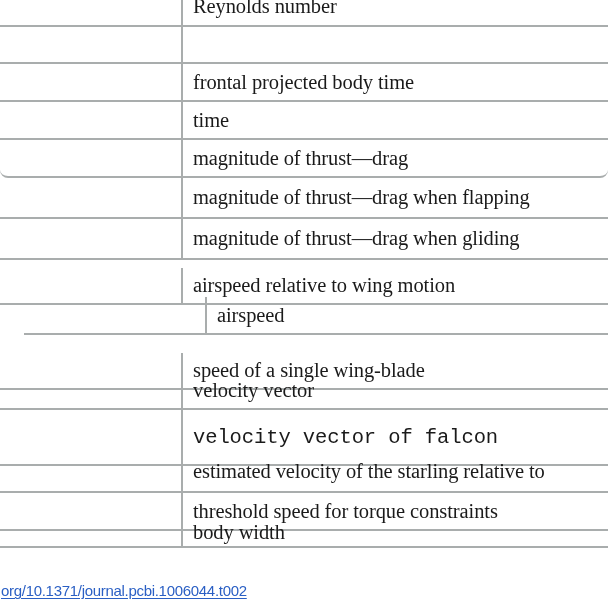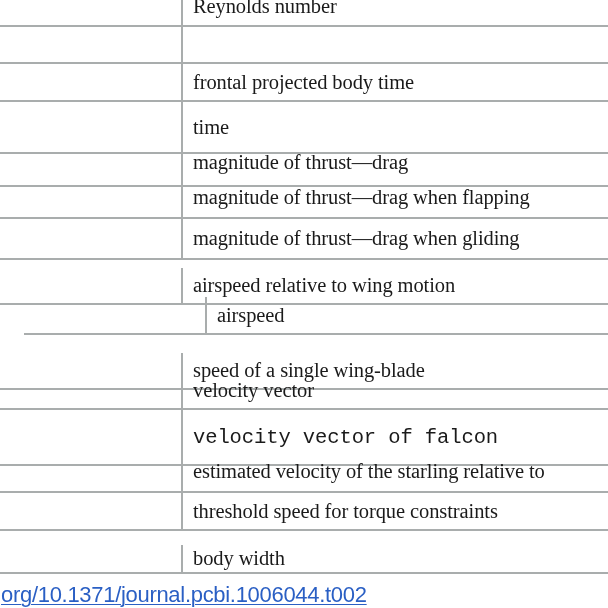--- a/index.html
+++ b/index.html
@@ -48,21 +48,21 @@
       font-size: 20.5px;
       white-space: nowrap;
       overflow: hidden;
       letter-spacing: -0.1px;
     }
     .footer-link {
       position: absolute;
       left: 1px;
       top: 582px;
       font-family: "Liberation Sans", "DejaVu Sans", sans-serif;
-      font-size: 22px;
+      font-size: 15px;
       color: #2a5fc4;
       text-decoration: underline;
       text-decoration-thickness: 1px;
       text-underline-offset: 2px;
       white-space: nowrap;
       letter-spacing: -0.3px;
     }
   </style>
 </head>
 <body>
@@ -72,25 +72,25 @@
     <div class="cell-sym"></div>
     <div class="cell-desc">Reynolds number</div>
   </div>
   <div class="row" style="top:27px;height:37px;">
     <div class="cell-sym"></div>
   </div>
   <div class="row" style="top:64px;height:38px;">
     <div class="cell-sym"></div>
     <div class="cell-desc">frontal projected body time</div>
   </div>
-  <div class="row" style="top:102px;height:52px;">
+  <div class="row" style="top:102px;height:38px;">
     <div class="cell-sym"></div>
     <div class="cell-desc">time</div>
   </div>
-  <div class="row" style="top:140px;height:47px;">
+  <div class="row" style="top:140px;height:38px;border-radius:8px;">
     <div class="cell-sym"></div>
     <div class="cell-desc">magnitude of thrust—drag</div>
   </div>
   <div class="row" style="top:178px;height:41px;">
     <div class="cell-sym"></div>
     <div class="cell-desc">magnitude of thrust—drag when flapping</div>
   </div>
   <div class="row" style="top:219px;height:41px;">
     <div class="cell-sym"></div>
     <div class="cell-desc">magnitude of thrust—drag when gliding</div>
@@ -116,19 +116,19 @@
     <div class="cell-desc">velocity vector of falcon</div>
   </div>
   <div class="row" style="top:451px;height:42px;">
     <div class="cell-sym"></div>
     <div class="cell-desc">estimated velocity of the starling relative to</div>
   </div>
   <div class="row" style="top:493px;height:38px;">
     <div class="cell-sym"></div>
     <div class="cell-desc">threshold speed for torque constraints</div>
   </div>
-  <div class="row" style="top:545px;height:29px;">
+  <div class="row" style="top:519px;height:29px;">
     <div class="cell-sym"></div>
     <div class="cell-desc">body width</div>
   </div>
 </div>
 
 <a class="footer-link">org/10.1371/journal.pcbi.1006044.t002</a>
 
 </body></html>

